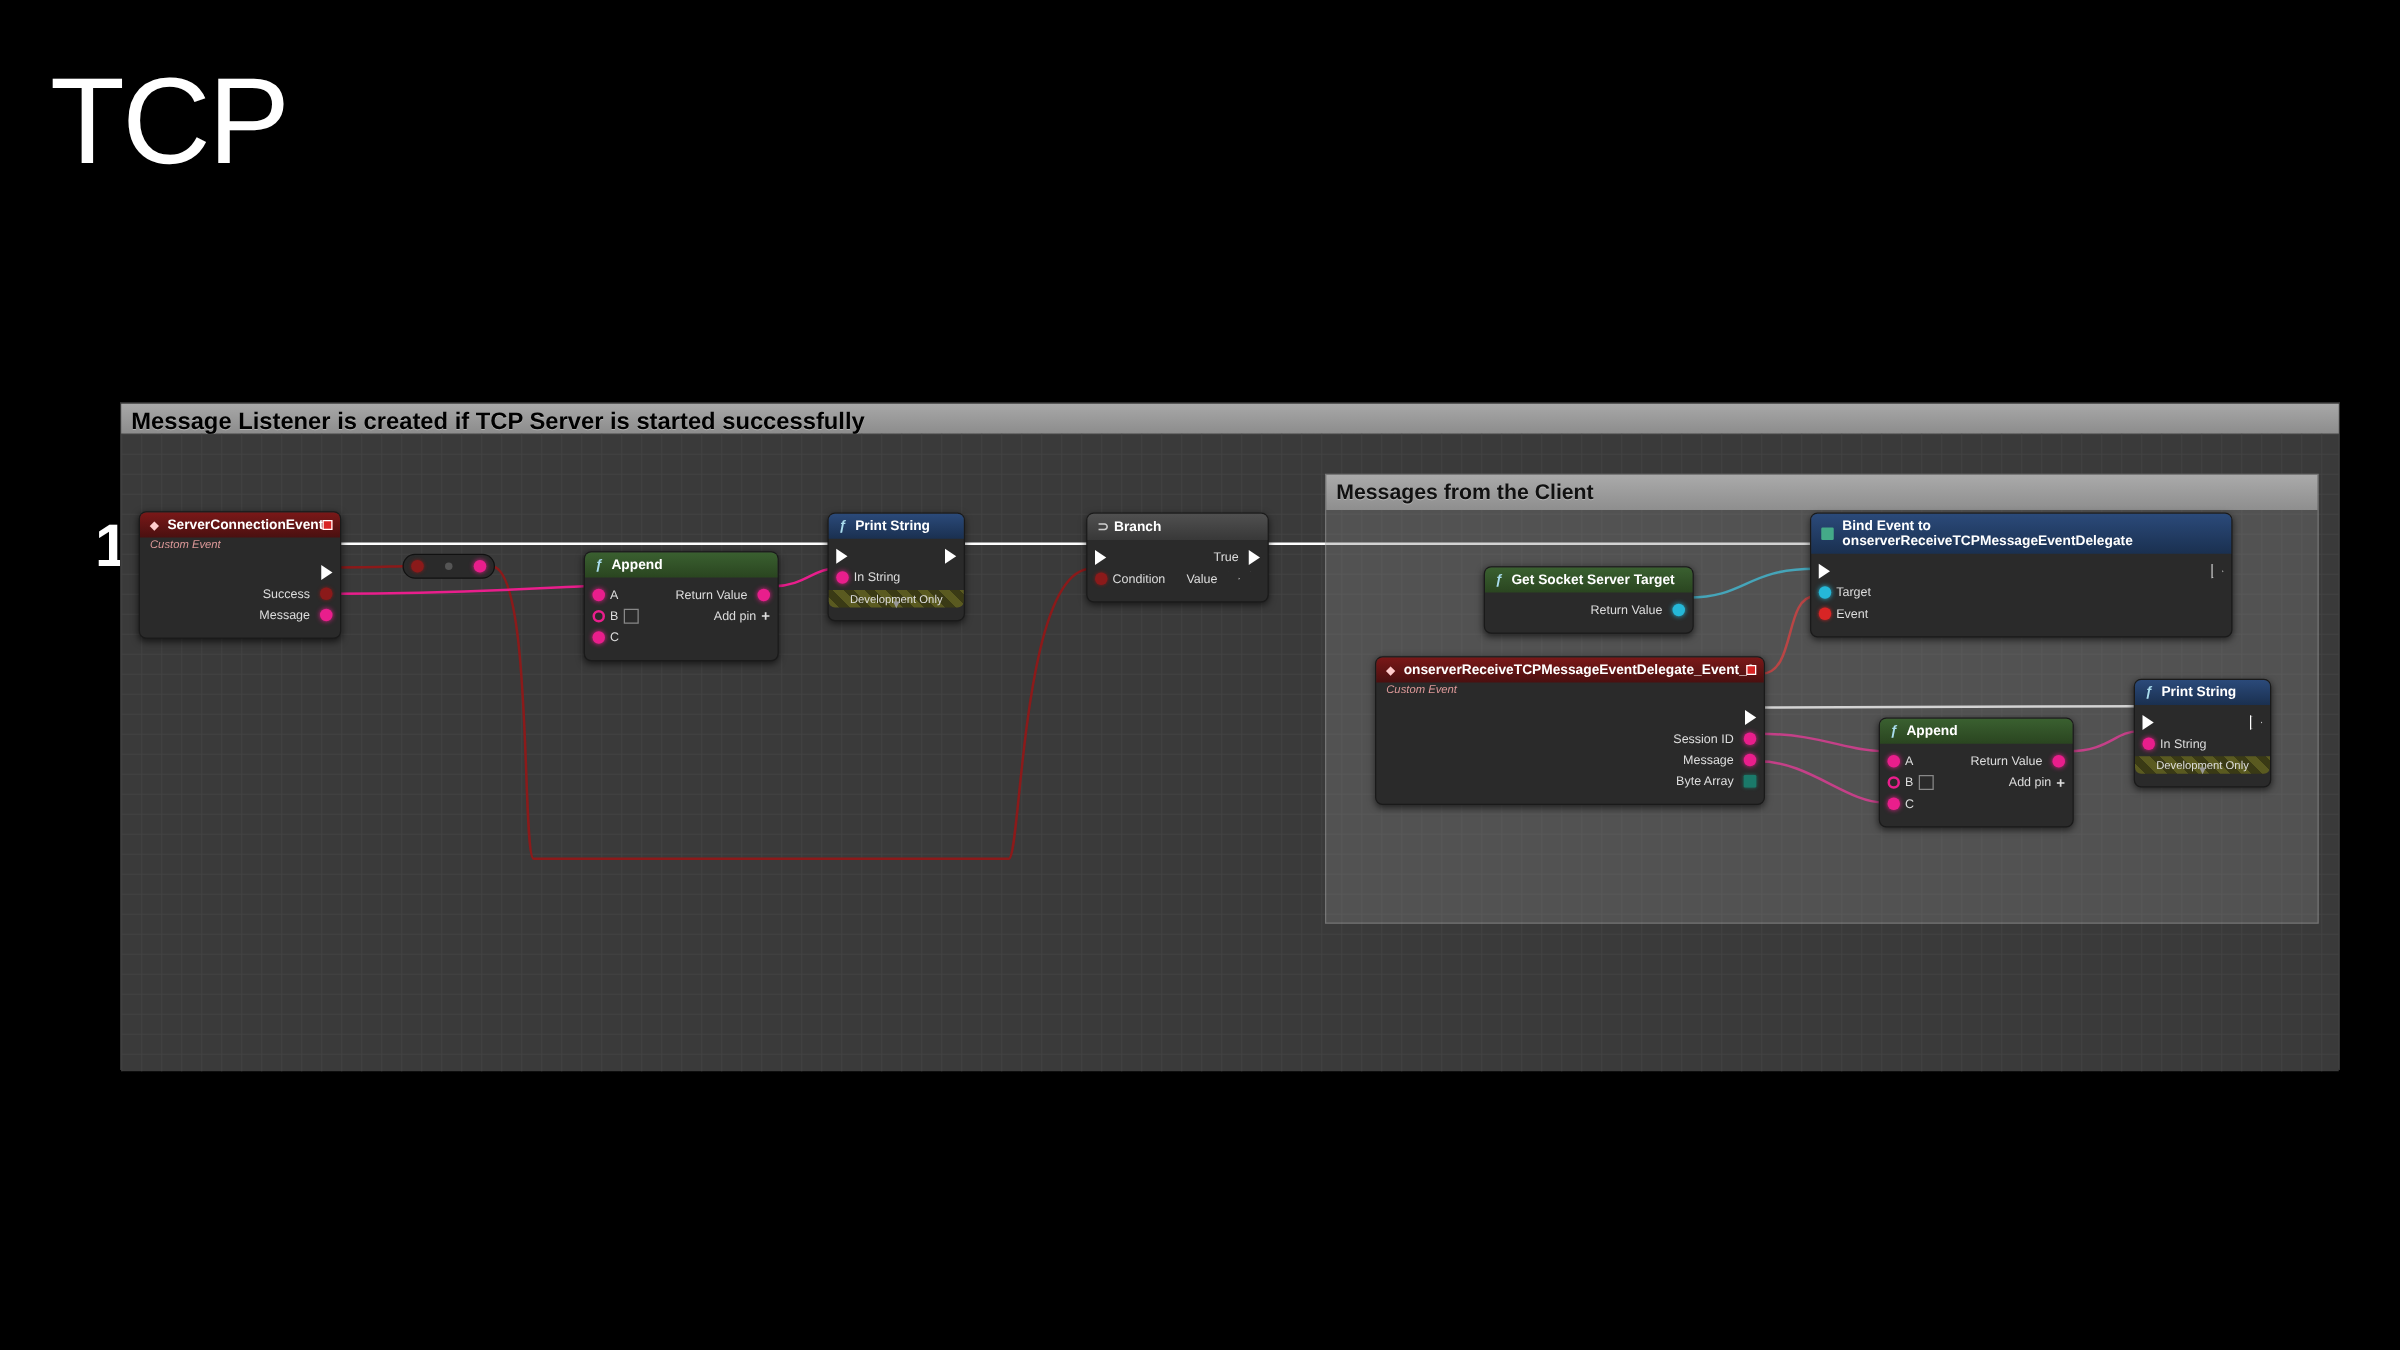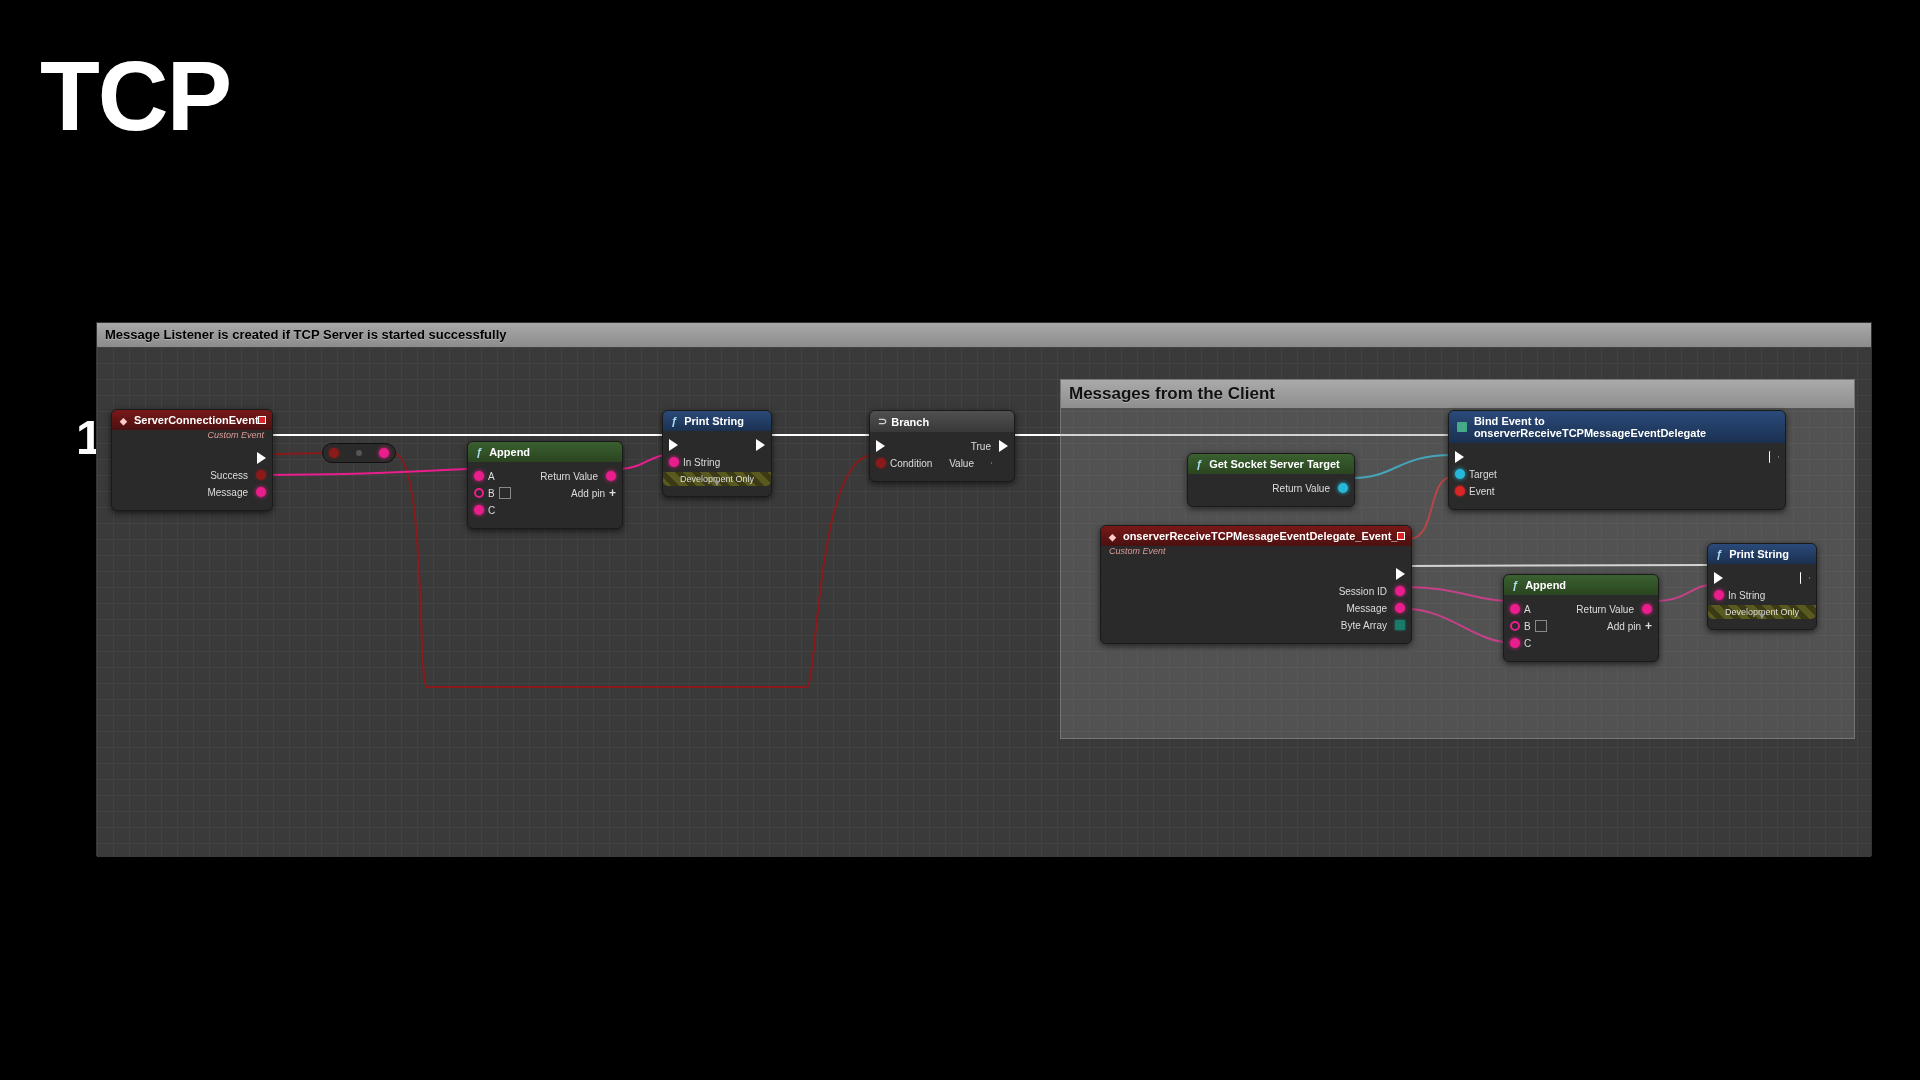--- a/index.html
+++ b/index.html
@@ -1,20 +1,20 @@
 <!DOCTYPE html>
 <html><head>
 <meta charset="utf-8">
 <style>
 * { margin:0; padding:0; box-sizing:border-box; }
 body { background:#000; font-family:Arial,Helvetica,sans-serif; color:#ccc; width:1920px; height:1080px; overflow:hidden; position:relative; }
-.page-title { position:absolute; top:40px; left:40px; font-size:98px; font-weight:700; color:#fff; letter-spacing:-2px; }
+.page-title { position:absolute; top:40px; left:40px; font-size:98px; font-weight:400; color:#fff; letter-spacing:-2px; }
 .step-num { position:absolute; top:410px; left:76px; font-size:48px; font-weight:900; color:#fff; }
 .canvas-outer { position:absolute; top:322px; left:96px; width:1776px; height:534px; background:#555; border:1px solid #333; }
-.comment-hdr { position:absolute; left:0; top:0; width:100%; height:24px; background:linear-gradient(#a8a8a8,#8c8c8c); color:#000; font-size:13px; font-weight:bold; padding:4px 8px; text-shadow:0 1px 0 rgba(255,255,255,.3); }
+.comment-hdr { position:absolute; left:0; top:0; width:100%; height:24px; background:linear-gradient(#a8a8a8,#8c8c8c); color:#000; font-size:19px; font-weight:bold; padding:4px 8px; text-shadow:0 1px 0 rgba(255,255,255,.3); }
 .grid-area { position:absolute; left:0; top:24px; width:100%; height:510px; background:#3a3a3a; background-image:linear-gradient(#424242 1px,transparent 1px),linear-gradient(90deg,#424242 1px,transparent 1px); background-size:16px 16px; }
 .inner-comment { position:absolute; background:rgba(130,130,130,0.35); border:1px solid rgba(200,200,200,0.3); }
 .inner-comment .hdr { background:linear-gradient(#aaa,#8e8e8e); color:#111; font-size:17px; font-weight:bold; padding:4px 8px; text-shadow:0 1px 0 rgba(255,255,255,.3); }
 .node { position:absolute; background:#2a2a2a; border:1px solid #1a1a1a; border-radius:6px; box-shadow:0 2px 6px rgba(0,0,0,.6); }
 .nhead { padding:4px 8px; border-radius:5px 5px 0 0; font-size:11px; font-weight:bold; color:#fff; display:flex; align-items:center; gap:4px; }
 .nhead.red { background:linear-gradient(#7a1818,#4a1010); }
 .nhead.green { background:linear-gradient(#3a6030,#2a4520); }
 .nhead.blue { background:linear-gradient(#2b4a7a,#1a3050); }
 .nhead.grey { background:linear-gradient(#505050,#383838); border-radius:12px 12px 0 0; }
 .nhead.dblue { background:linear-gradient(#2b4a7a,#1a3050); }
@@ -79,21 +79,21 @@
 
       <path d="M1310 262 C1350 262 1380 295 1410 295" stroke="#e91e8c" stroke-width="2" fill="none"></path>
 
       <path d="M1558 254 C1590 254 1595 238 1614 238" stroke="#e91e8c" stroke-width="2" fill="none"></path>
     </svg>
 
     <div class="inner-comment" style="left:963px; top:32px; width:795px; height:360px;">
       <div class="hdr">Messages from the Client</div>
     </div>
 
-    <div class="node" style="left:14px; top:62px; width:162px;text-align:right;">
+    <div class="node" style="left:14px; top:62px; width:162px;">
       <div class="nhead red">
           <span class="eicon"></span>
           <span>ServerConnectionEvent</span>
         </div>
       <div class="expand-marker"></div>
       <div class="nsub">Custom Event</div>
       <div class="nbody">
         <div class="row">
             <span class="rp">
               <span class="exec"></span>

